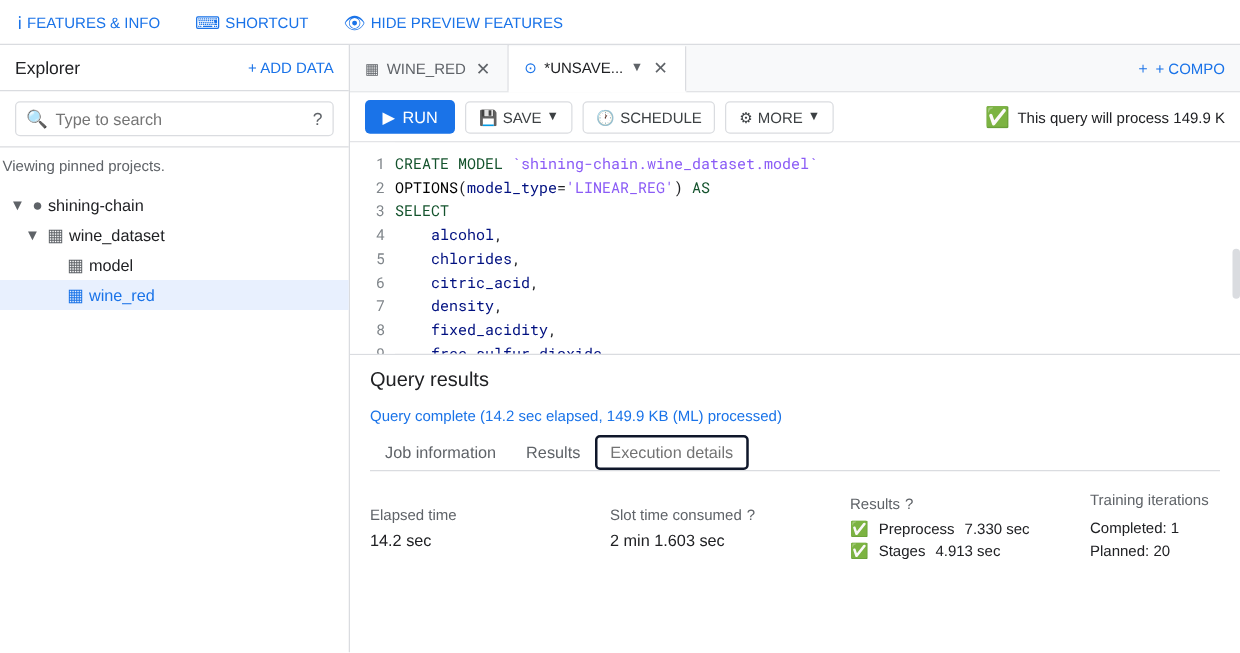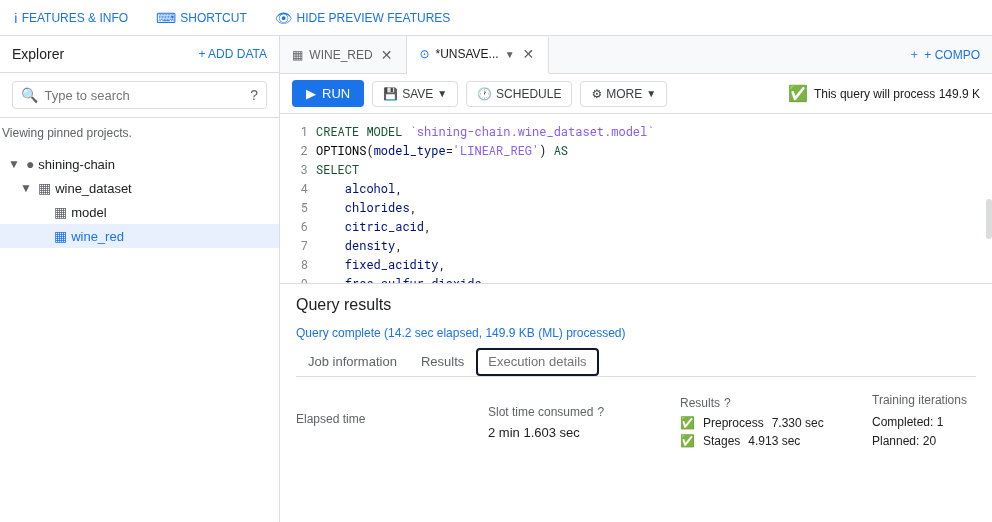--- a/index.html
+++ b/index.html
@@ -476,20 +476,21 @@
           <span>Execution details</span>
         </div>
       </div>
 
       <div class="metrics-grid">
 
         <div class="metric-col">
           <div class="metric-label">
             <span>Elapsed time</span>
           </div>
+          <div class="metric-value">14.2 sec</div>
         </div>
 
         <div class="metric-col">
           <div class="metric-label">
             <span>Slot time consumed</span>
             <span class="info-icon">?</span>
           </div>
           <div class="metric-value">2 min 1.603 sec</div>
         </div>
 

